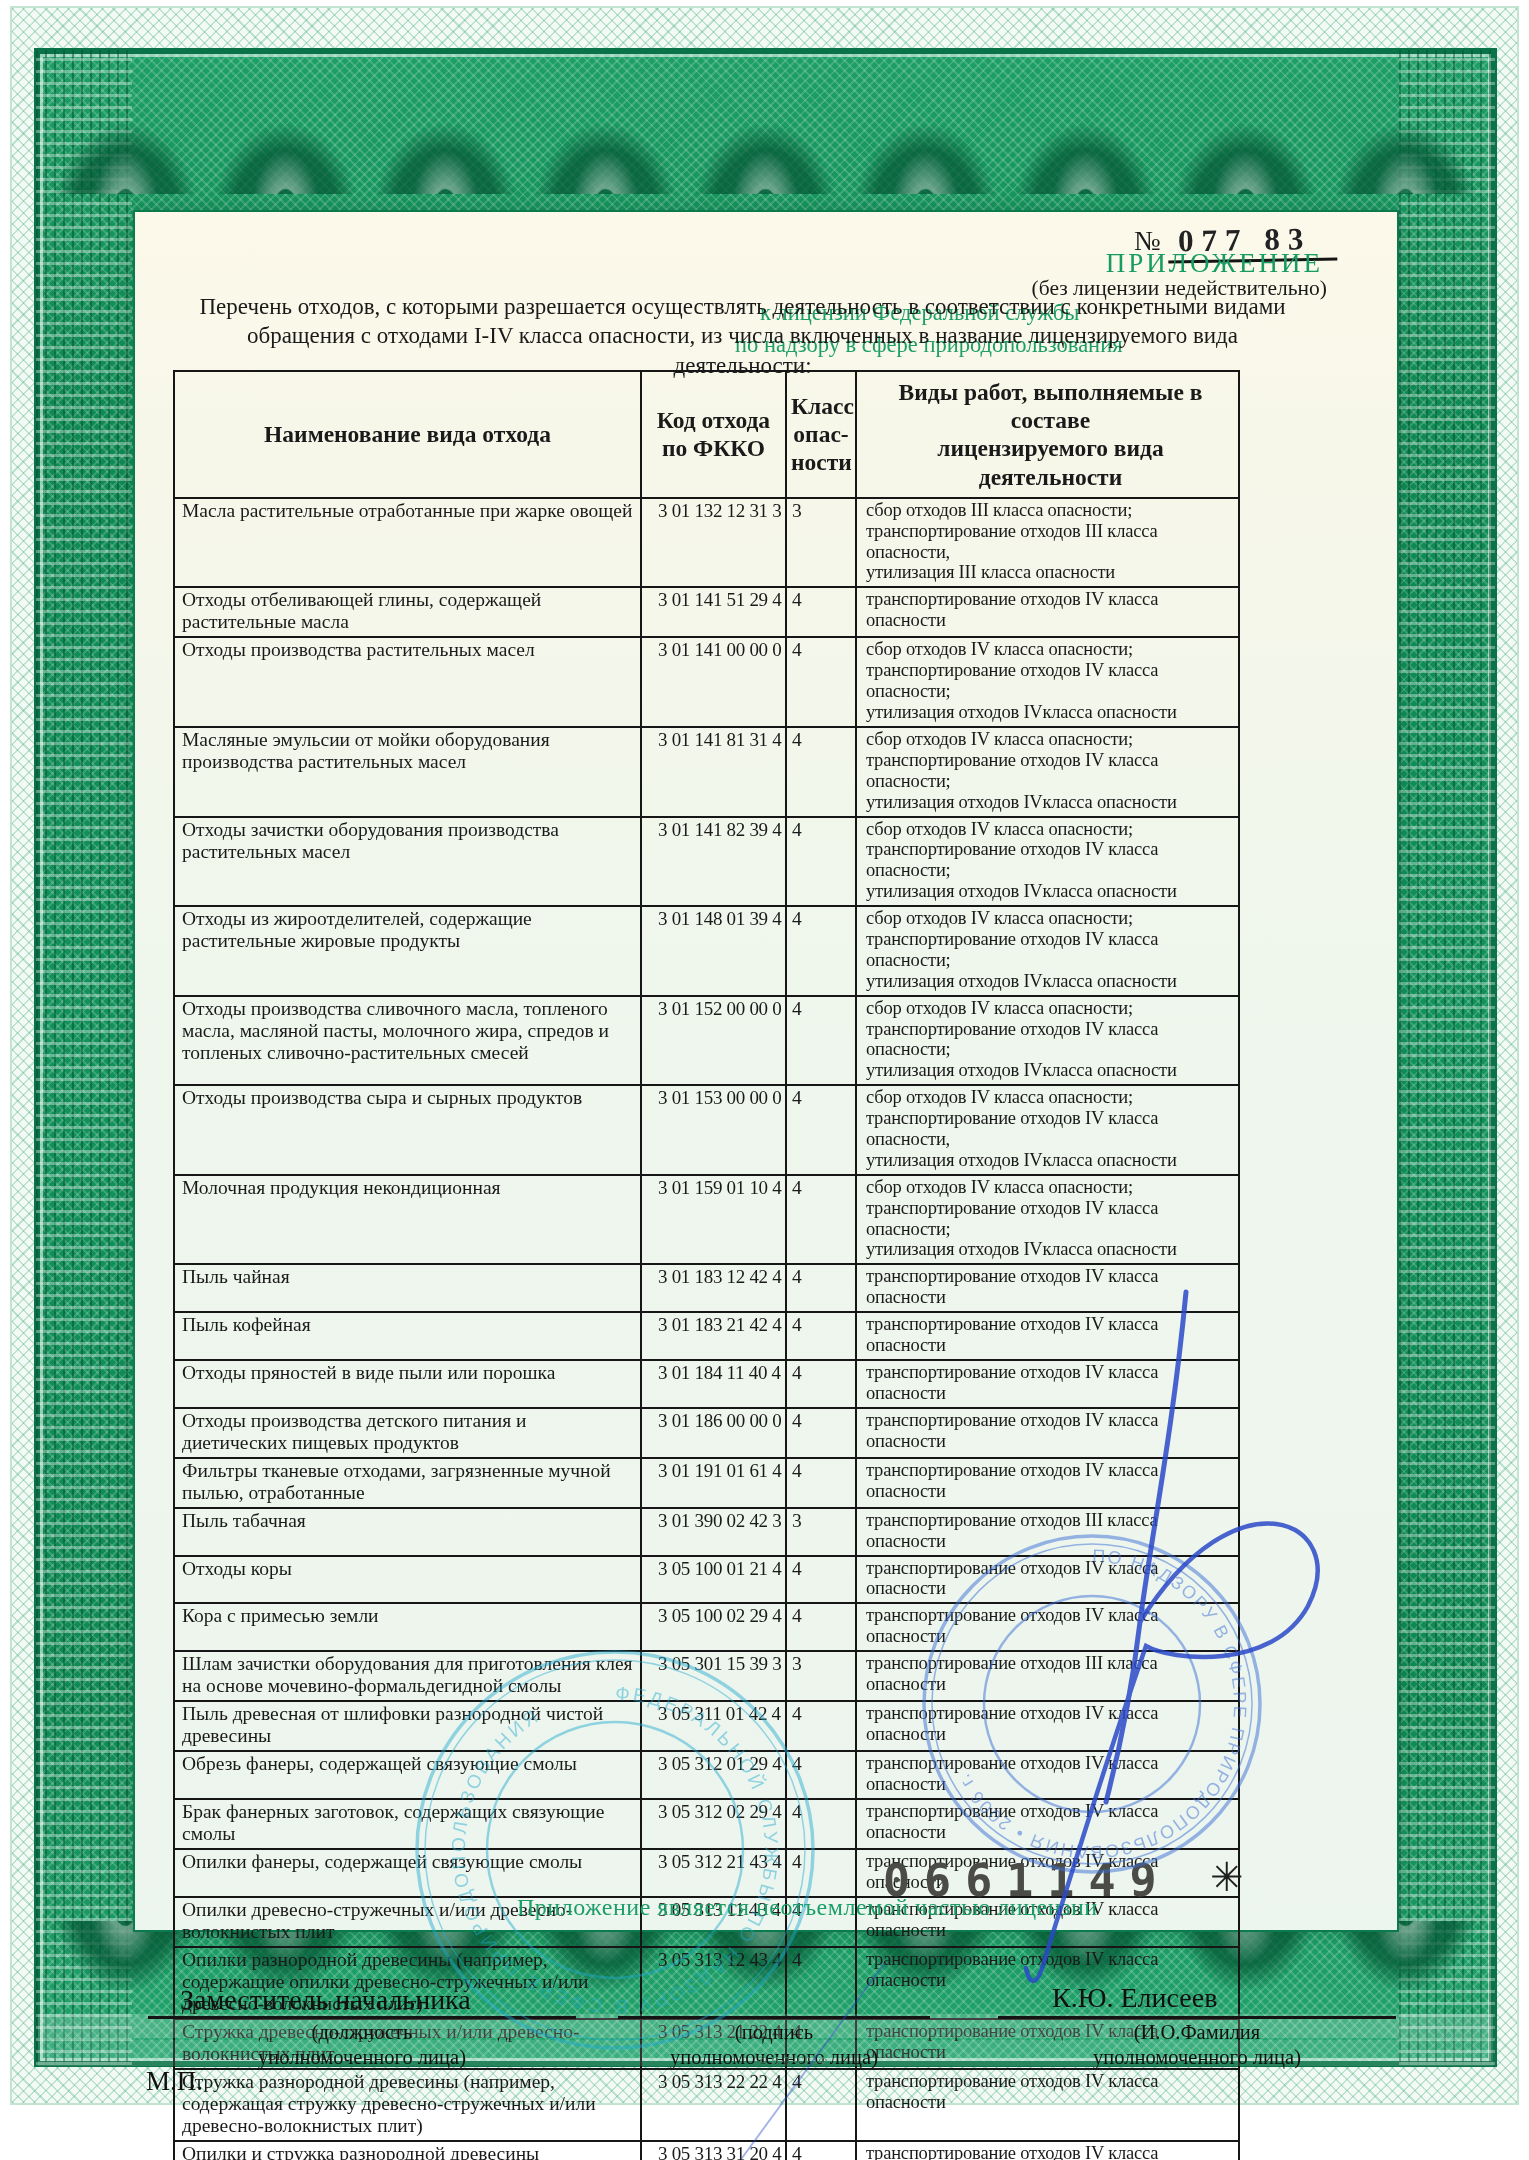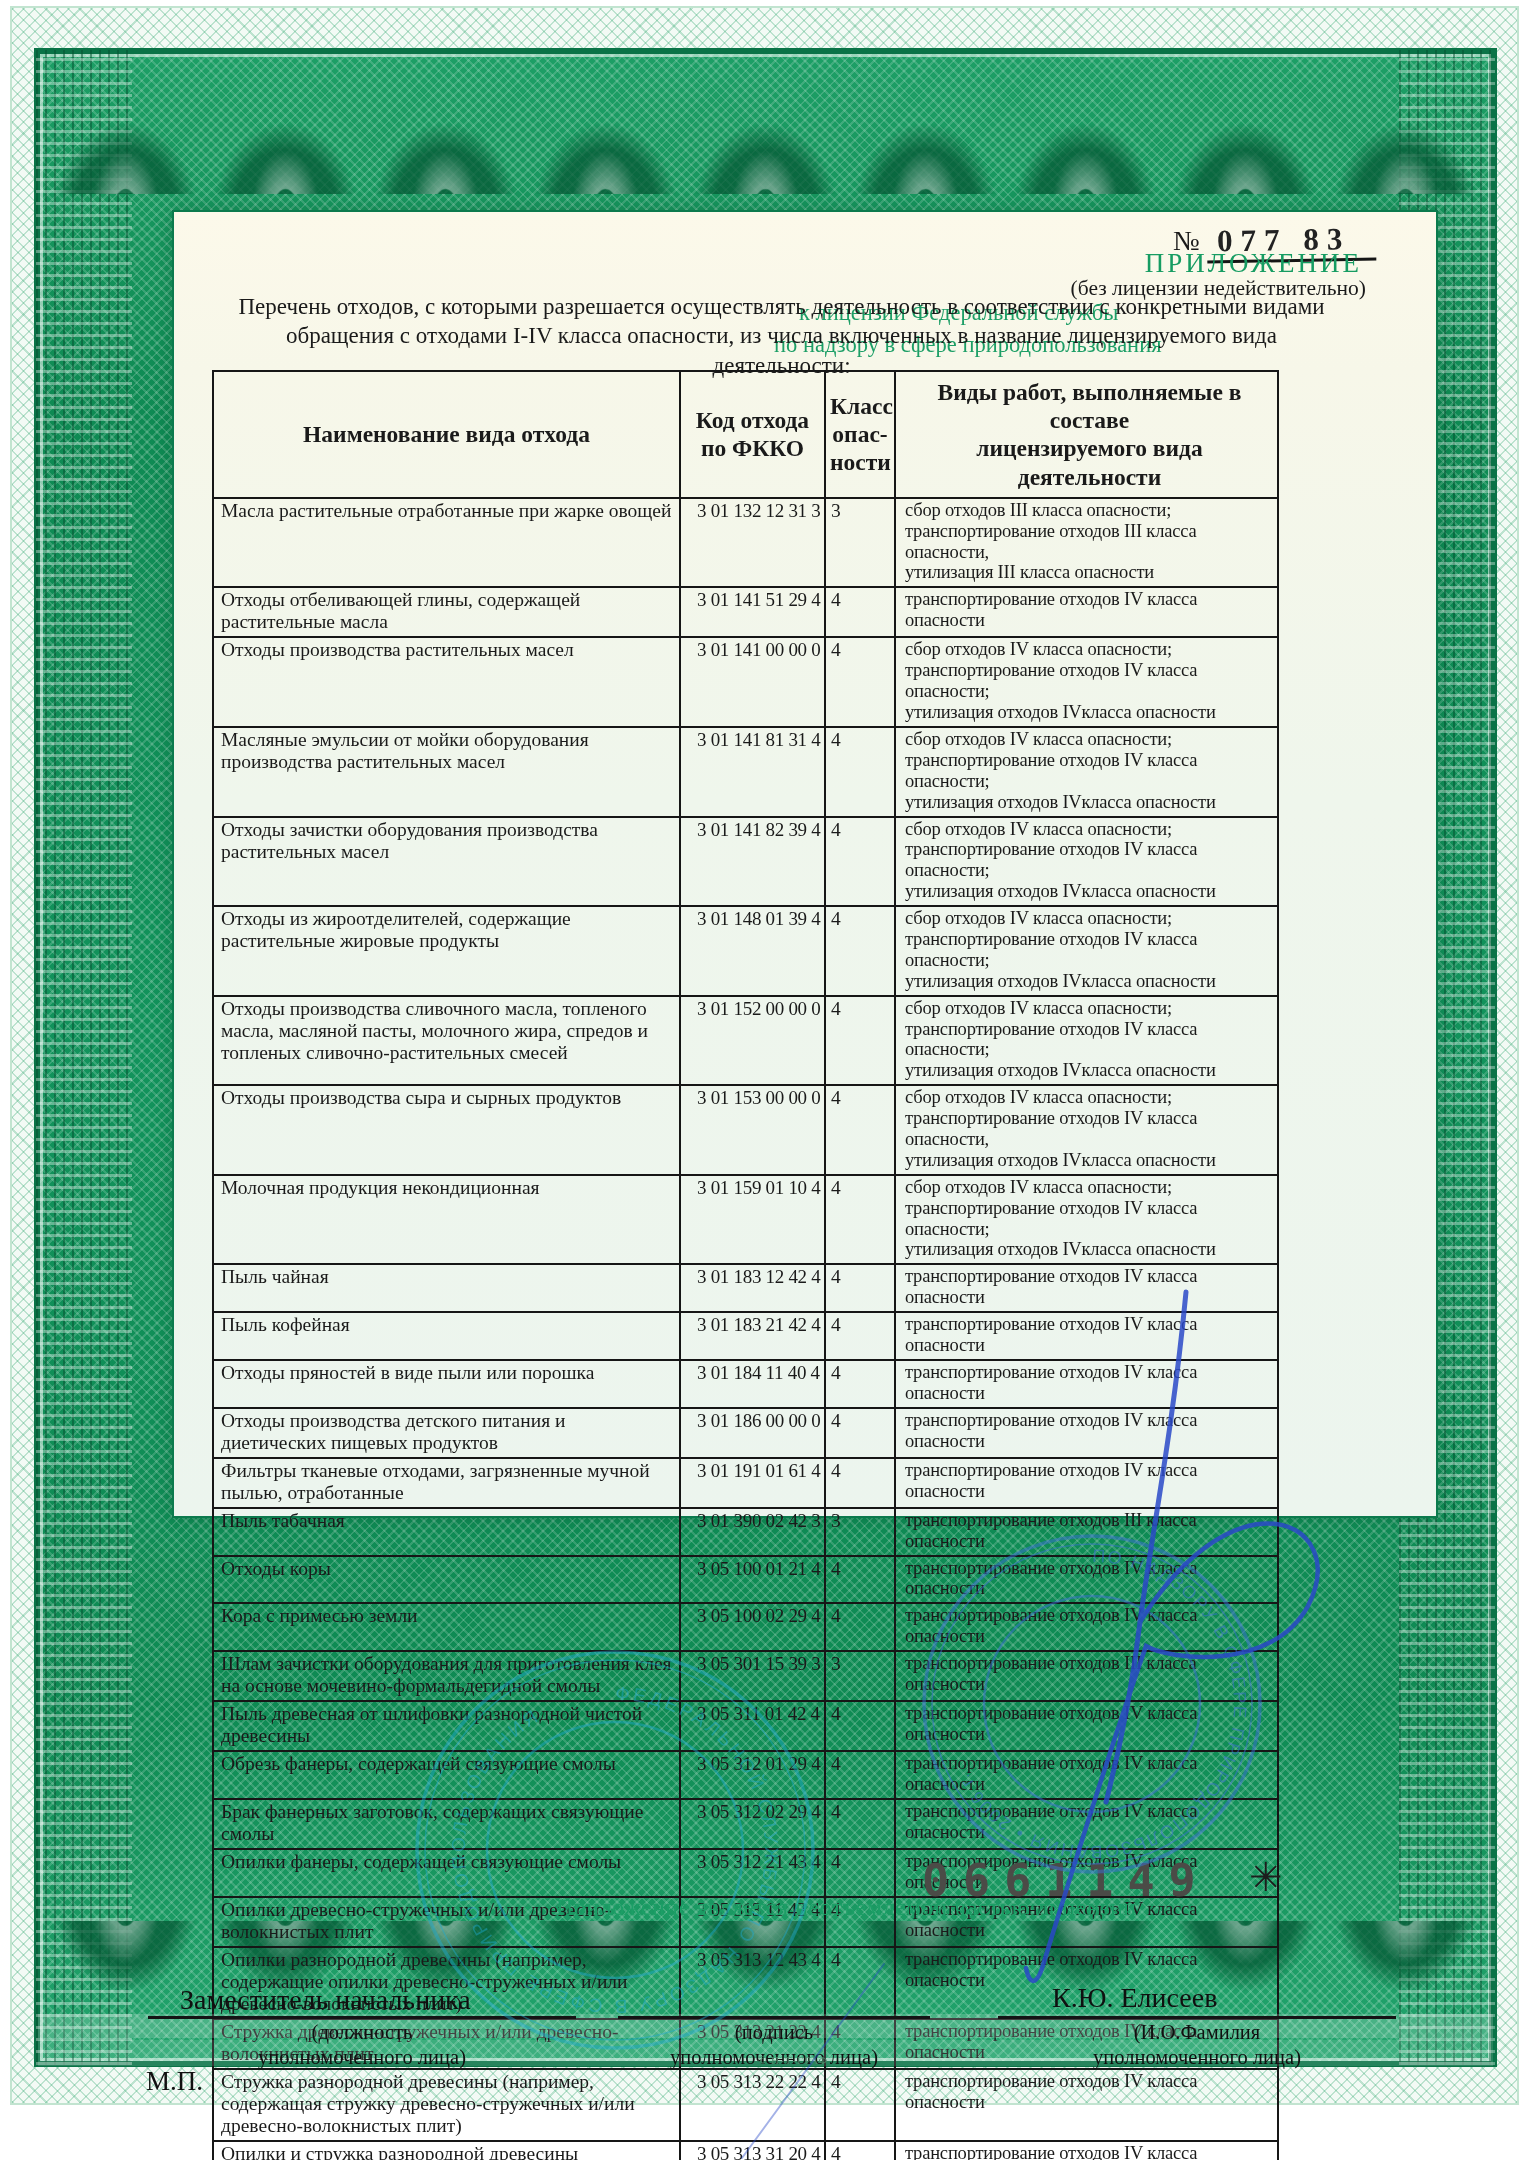--- a/index.html
+++ b/index.html
@@ -36,24 +36,23 @@
     background:
       repeating-linear-gradient(0deg, rgba(255,255,255,.35) 0 3px, transparent 3px 12px),
       repeating-linear-gradient(90deg, rgba(4,80,48,.5) 0 2px, transparent 2px 9px);}
   .side.left{left:0}.side.right{right:0}
   .bandstrip{position:absolute;left:38px;right:36px;background:rgba(255,255,255,.18);z-index:3}
   .strip1{top:2014px;height:24px}
   .strip2{top:2040px;height:26px;background:rgba(255,255,255,.12)}
 
   
   .paper{
-    position:absolute;left:135px;top:212px;width:1262px;height:1304px;z-index:2;
+    position:absolute;left:135px;top:212px;width:1262px;height:1718px;z-index:2;
     background:linear-gradient(180deg,#fcf9ea 0%,#f7f7e9 12%,#eff6ec 45%,#ecf5ee 100%);
     box-shadow:0 0 0 2px #0b7a4d, 0 0 18px rgba(0,50,25,.3);
-    margin-left:39px;
   }
   .hdr{position:relative;height:158px}
   .gnum{position:absolute;top:10px;right:60px;font-size:28px;white-space:nowrap}
   .numval{display:inline-block;border-bottom:3px solid #151515;padding:0 26px 1px 10px;
     transform:rotate(-1deg);font-size:31px;letter-spacing:8px;font-weight:600;color:#222}
   .gtitle{position:absolute;top:36px;right:74px;font-size:27px;color:#169c62;font-weight:400;letter-spacing:3px}
   .gsub{position:absolute;top:64px;right:70px;font-size:21.5px}
   .glic{position:absolute;color:#1c9e66;font-size:22.5px;white-space:nowrap}
   .l1{top:88px;left:625px}
   .l2{top:120px;left:600px}

